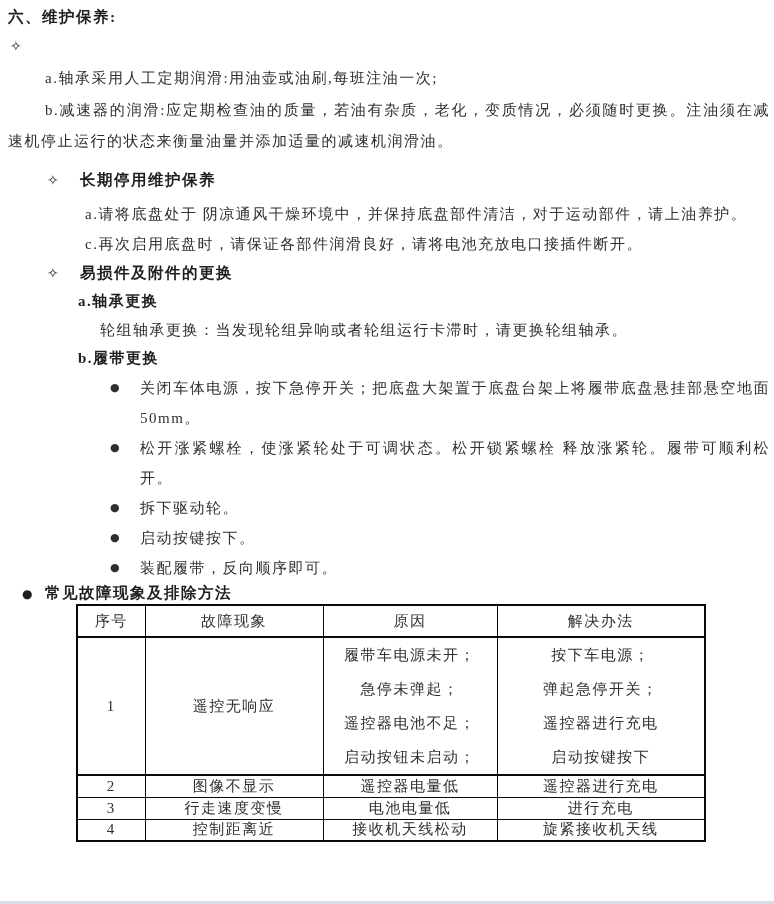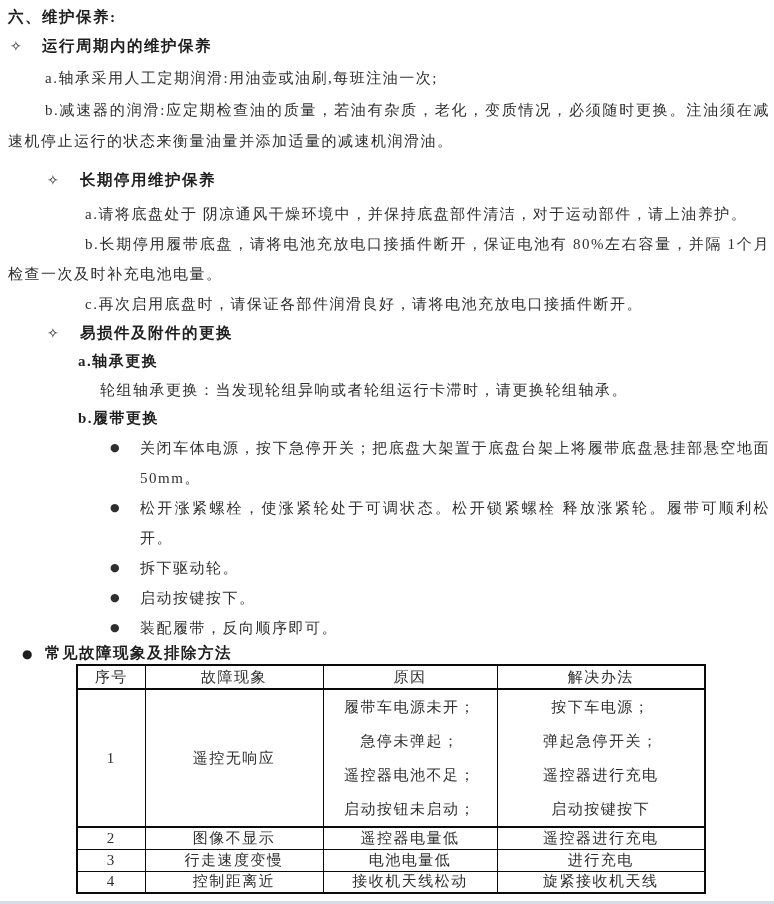--- a/index.html
+++ b/index.html
@@ -107,21 +107,21 @@
   table.fault-table td, table.fault-table th {
     border: 1px solid #0a0a0a;
     text-align: center;
     vertical-align: middle;
     font-weight: normal;
     font-size: 15px;
     padding: 0;
     overflow: hidden;
   }
   table.fault-table { border: 2px solid #0a0a0a; }
-  tr.head-row { height: 24px; }
+  tr.head-row { height: 32px; }
   tr.head-row th { border-bottom-width: 2px; }
   tr.tall-row { height: 138px; }
   tr.tall-row td { border-bottom-width: 2px; margin-left: 45px; }
   tr.slim-row { height: 22px; }
   .cell-line { line-height: 34px; }
   .page-bottom-edge {
     position: absolute;
     left: 0; right: 0; bottom: 0;
     height: 3px;
     background: #d7dce5;
@@ -129,31 +129,29 @@
 </style>
 </head>
 <body>
 
 <div class="page">
 
   <div class="doc-title">六、维护保养:</div>
 
   <div class="h-row h1-row">
     <span class="marker">✧</span>
-    <span>运行周期内的维护保养</span>
   </div>
   <p class="para p-a1">a.轴承采用人工定期润滑:用油壶或油刷,每班注油一次;</p>
   <p class="para p-b1">b.减速器的润滑:应定期检查油的质量，若油有杂质，老化，变质情况，必须随时更换。注油须在减速机停止运行的状态来衡量油量并添加适量的减速机润滑油。</p>
 
   <div class="h-row h2-row sec2-h">
     <span class="marker">✧</span>
     <span>长期停用维护保养</span>
   </div>
   <p class="para p-a2">a.请将底盘处于 阴凉通风干燥环境中，并保持底盘部件清洁，对于运动部件，请上油养护。</p>
-  <p class="para p-b2">b.长期停用履带底盘，请将电池充放电口接插件断开，保证电池有 80%左右容量，并隔 1个月检查一次及时补充电池电量。</p>
   <p class="para p-c2">c.再次启用底盘时，请保证各部件润滑良好，请将电池充放电口接插件断开。</p>
 
   <div class="h-row h2-row sec3-h">
     <span class="marker">✧</span>
     <span>易损件及附件的更换</span>
   </div>
   <div class="sub-h sub-h-a">a.轴承更换</div>
   <p class="para sub-text">轮组轴承更换：当发现轮组异响或者轮组运行卡滞时，请更换轮组轴承。</p>
   <div class="sub-h sub-h-b">b.履带更换</div>
 

